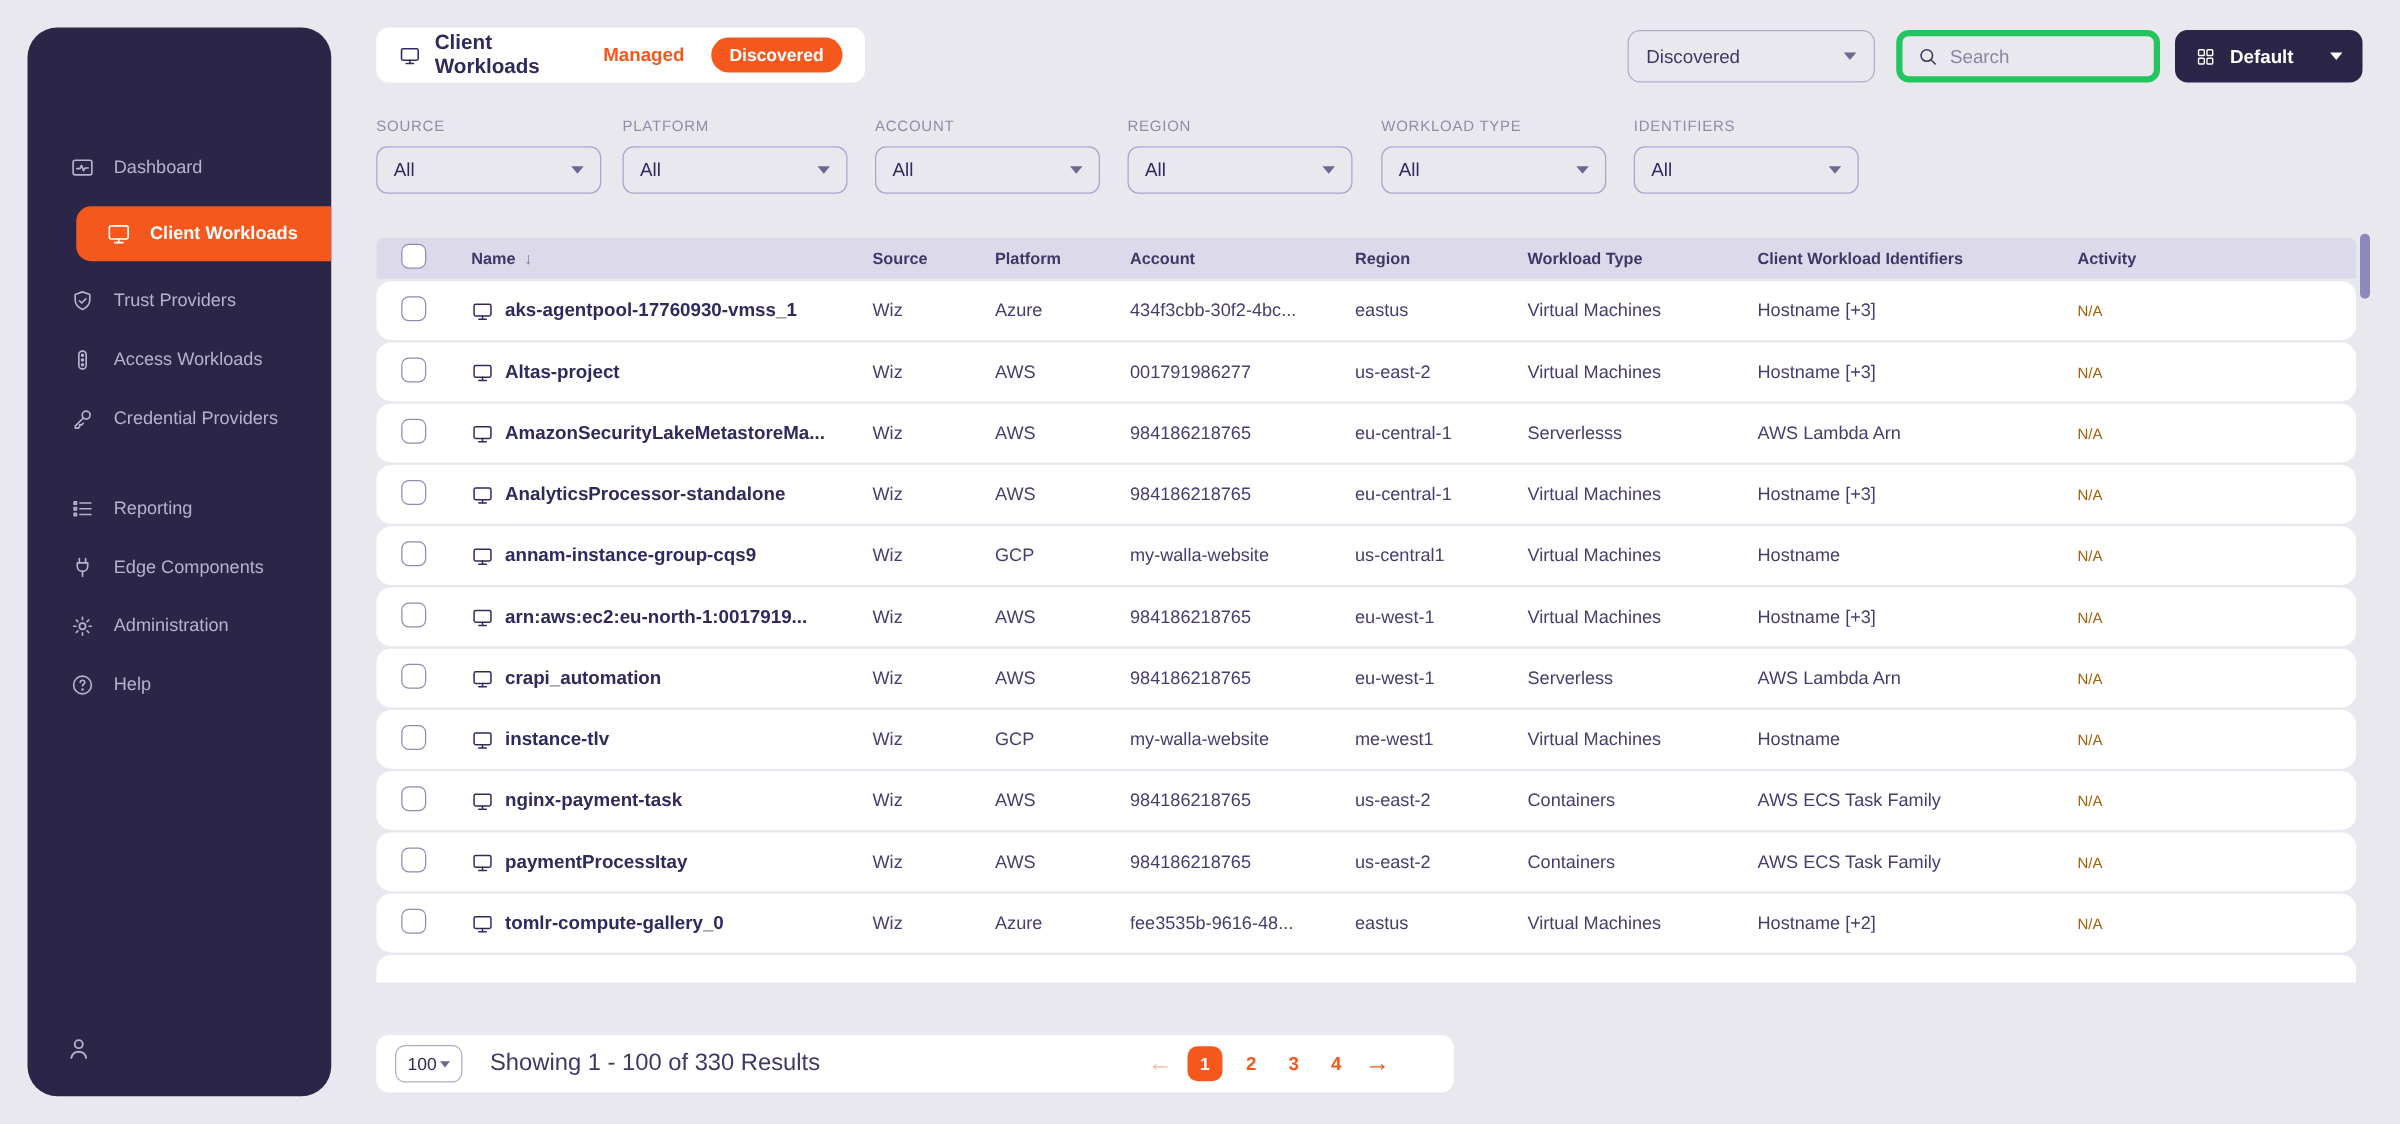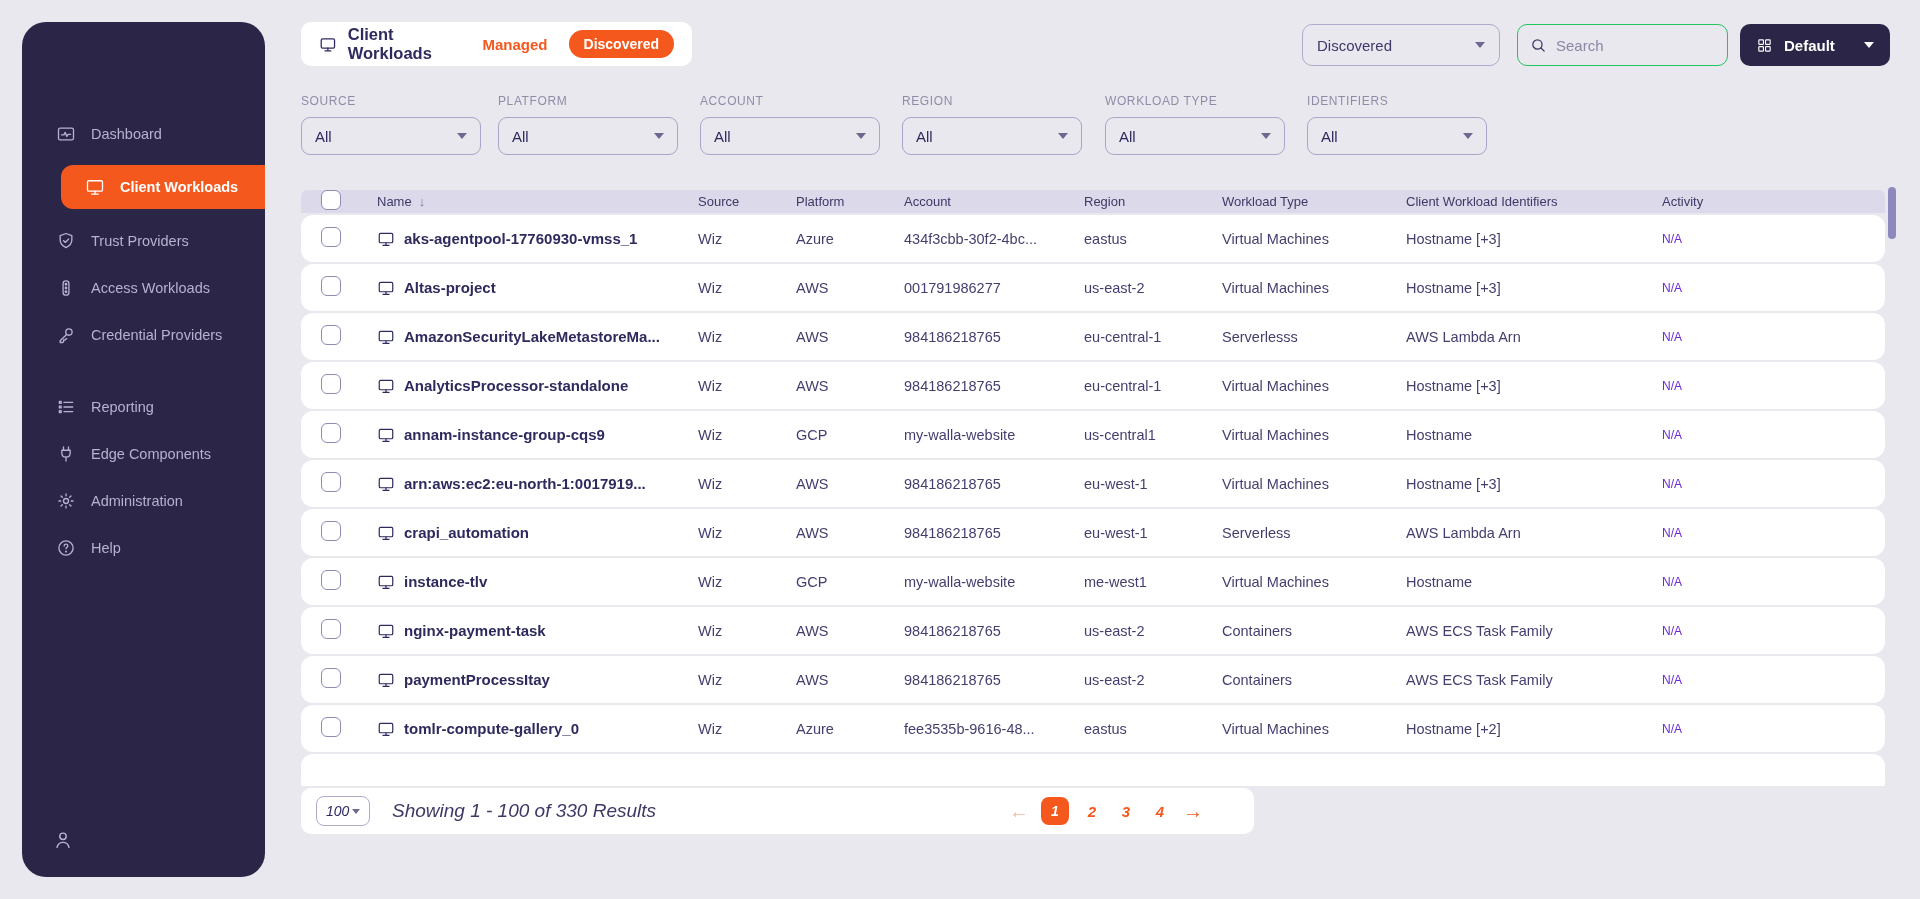--- a/index.html
+++ b/index.html
@@ -49,21 +49,21 @@
   }
   .select-box {
     position:absolute; border:1px solid #b0abcd; border-radius:10px;
     display:flex; align-items:center; font-size:15px; color:#3d3866;
     padding:0 14px; cursor:pointer; background:transparent;
   }
   .view-select { left:1302px; top:24px; width:198px; height:42px; }
   .caret { width:0; height:0; border-left:5px solid transparent; border-right:5px solid transparent; border-top:6px solid #6d6890; margin-left:auto; }
   .search-box {
     position:absolute; left:1517px; top:24px; width:211px; height:42px;
-    border:1px solid #22c55e; border-radius:10px; display:flex; align-items:center; padding:0 12px; gap:9px;
+    border:5px solid #22c55e; border-radius:10px; display:flex; align-items:center; padding:0 12px; gap:9px;
   }
   .search-box svg { width:17px; height:17px; stroke:#3d3866; fill:none; stroke-width:1.8; stroke-linecap:round; }
   .search-box input {
     border:none; outline:none; background:transparent; font-size:15px; width:130px;
     font-family:"Liberation Sans", sans-serif; color:#3d3866;
   }
   .search-box input::placeholder { color:#8a86a3; }
   .default-btn {
     position:absolute; left:1740px; top:24px; width:150px; height:42px;
     background:#2b2547; border-radius:10px; display:flex; align-items:center;
@@ -74,34 +74,34 @@
   
   .filter { position:absolute; top:94px; width:180px; }
   .filter-label { font-size:12px; color:#908ca8; letter-spacing:.6px; margin-bottom:9px; }
   .filter-select {
     height:38px; border:1px solid #aaa5cb; border-radius:9px;
     display:flex; align-items:center; padding:0 13px; font-size:15px; color:#2e2a5e; cursor:pointer;
   }
   
   .table-wrap { position:absolute; left:301px; top:190px; width:1584px; height:596px; overflow:hidden; }
   .tgrid { display:grid; grid-template-columns:60px 321px 98px 108px 180px 138px 184px 256px 1fr; align-items:center; }
-  .thead { height:23px; background:#dcdaea; border-radius:6px 6px 0 0; font-size:13px; font-weight:400; color:#3d3866; }
+  .thead { height:33px; background:#dcdaea; border-radius:6px 6px 0 0; font-size:13px; font-weight:700; color:#3d3866; }
   .thead .cell, .trow .cell { padding-left:16px; white-space:nowrap; overflow:hidden; }
   .cb { width:20px; height:20px; background:#fff; border:1.5px solid #8f8bb3; border-radius:6px; margin-left:20px; cursor:pointer; }
   .sort-arrow { color:#7a76a0; font-size:13px; margin-left:7px; }
   .trow { height:47px; background:#fff; border-radius:12px; margin-top:2px; font-size:14.5px; color:#443e6e; }
   .name-cell { display:flex; align-items:center; gap:9px; font-weight:700; color:#2e2a5e; font-size:15px; }
   .name-cell svg { width:18px; height:18px; stroke:#2e2a5e; fill:none; stroke-width:1.6; stroke-linecap:round; flex:0 0 auto; }
-  .activity-cell { font-size:12px; color:#6d28d9; }
+  .activity-cell { font-size:12px; color:#a16207; }
   .partial-row { height:40px; background:#fff; border-radius:12px; margin-top:2px; }
   .vscroll-thumb { position:absolute; left:1888px; top:187px; width:8px; height:52px; background:#8e89bd; border-radius:4px; }
   
   .pagebar {
-    position:absolute; left:301px; top:788px; width:953px; height:46px;
-    background:#fff; border-radius:10px; display:flex; align-items:center; padding:0 15px;font-style:italic;
+    position:absolute; left:301px; top:828px; width:862px; height:46px;
+    background:#fff; border-radius:10px; display:flex; align-items:center; padding:0 15px;
   }
   .size-select {
     width:54px; height:30px; border:1px solid #b0abcd; border-radius:8px;
     display:flex; align-items:center; padding:0 9px; font-size:14px; color:#2e2a5e; cursor:pointer;
   }
   .size-select .caret { border-left-width:4px; border-right-width:4px; border-top-width:5px; }
   .page-summary { margin-left:22px; font-size:19px; color:#3d3866; }
   .pager { margin-left:auto; margin-right:36px; display:flex; align-items:center; gap:12px; }
   .pager-arrow { font-size:20px; color:#f4581c; cursor:pointer; line-height:1; }
   .pager-arrow.disabled { color:#f6b79c; cursor:default; }

